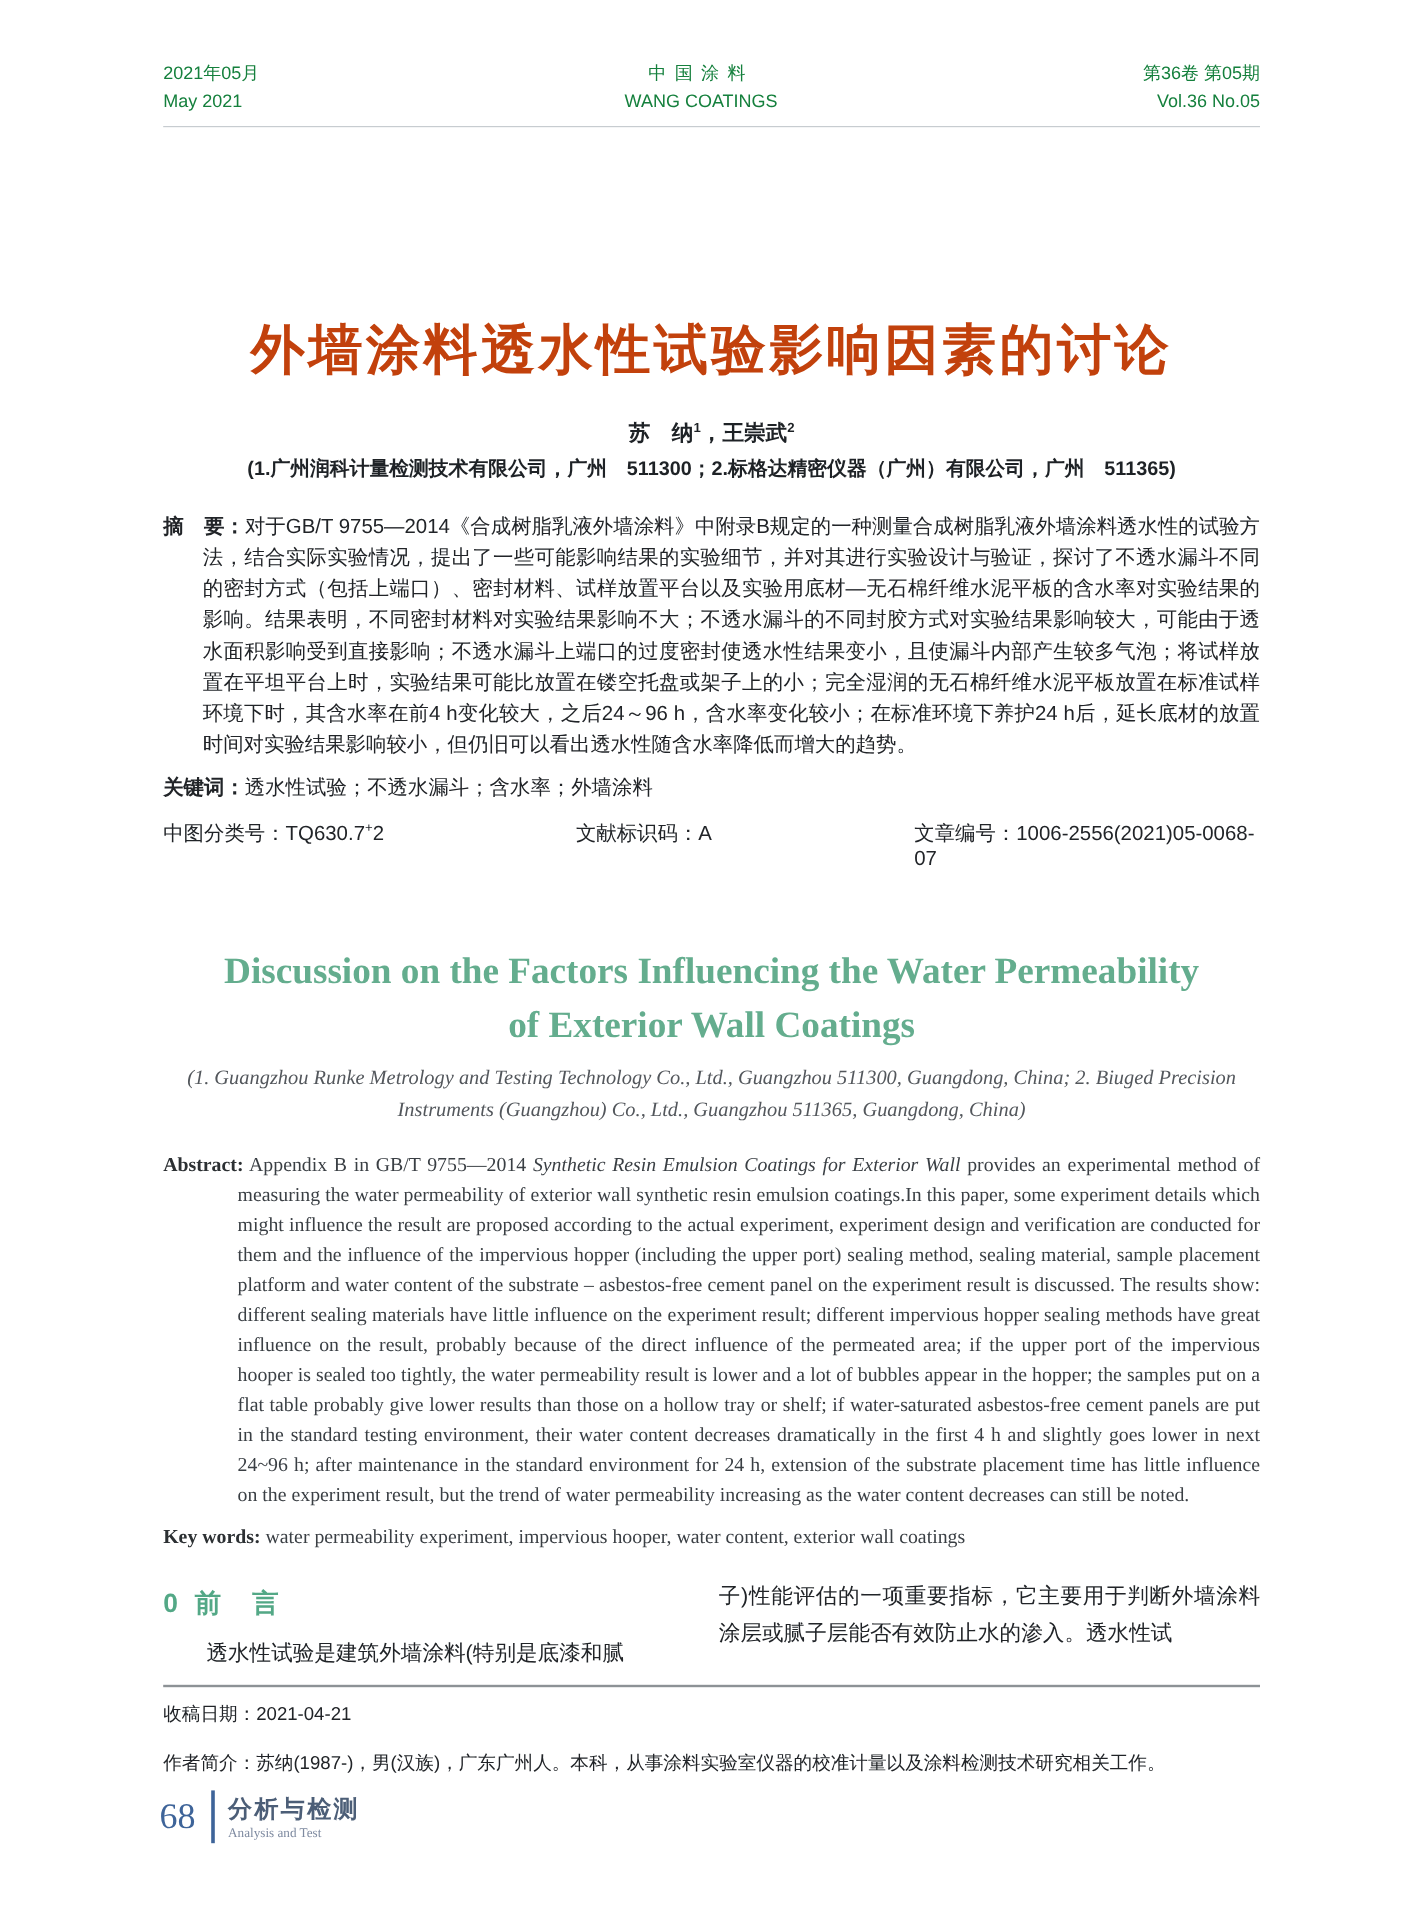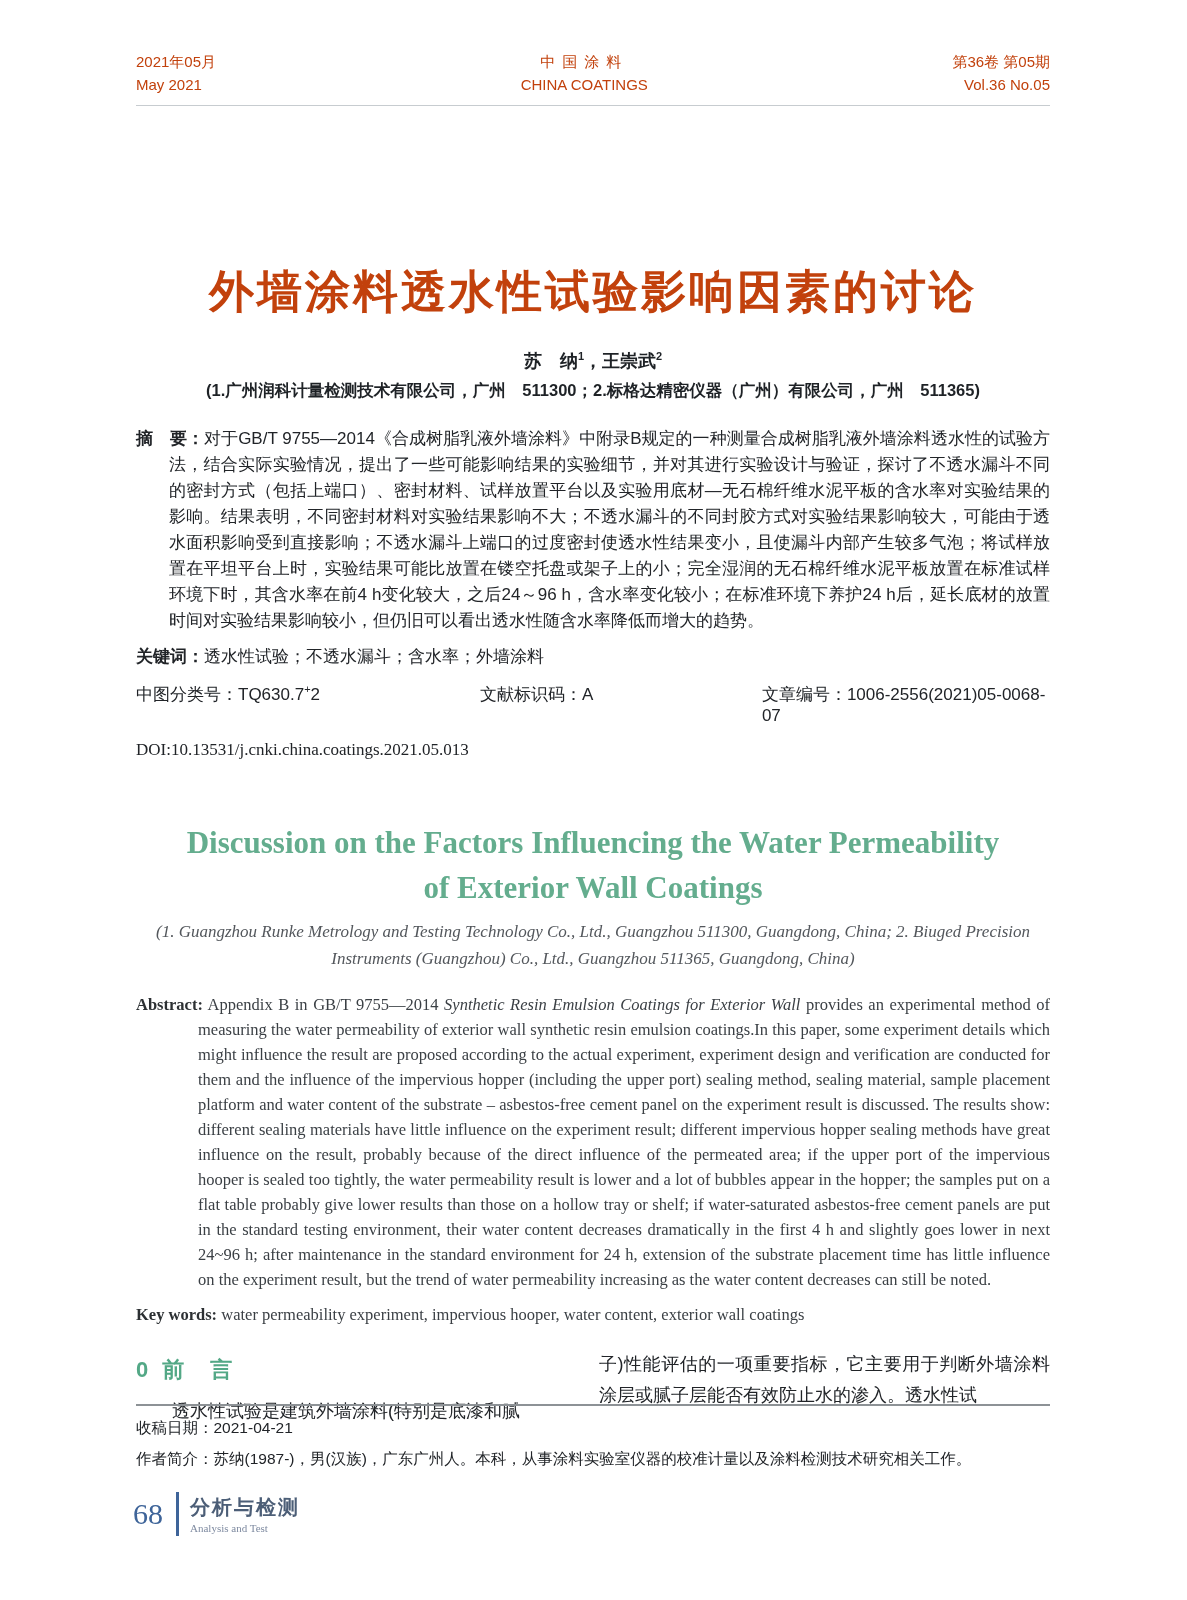--- a/index.html
+++ b/index.html
@@ -10,21 +10,21 @@
     margin:0 auto;
     background:#ffffff;
     overflow:hidden;
     font-family:"Liberation Sans", sans-serif;
     color:#25282c;
   }
   .content { padding:50px 137px 0 136px; }
 
   
   .jheader { display:flex; justify-content:space-between; align-items:flex-end;
-             color:#c2410c; font-size:15px; line-height:23px; }
+             color:#15803d; font-size:15px; line-height:23px; }
   .jheader .c { text-align:center; }
   .jheader .r { text-align:right; }
   .jcn { letter-spacing:7px; }
   .hrule { border:none; border-top:1px solid #c7ccd0; margin-top:9px; }
 
   
   .title-cn { margin-top:156px; text-align:center; color:#c2410c;
               font-size:45px; font-weight:bold; letter-spacing:3px;
               font-family:"Liberation Sans", sans-serif; }
   .authors-cn { margin-top:27px; text-align:center; font-size:18px; font-weight:bold; color:#1e2226; }
@@ -65,21 +65,21 @@
   .intro { margin-top:24px; display:grid; grid-template-columns:1fr 1fr; column-gap:26px;gap:12px; }
   .sec-h { color:#53a886; font-size:22px; font-weight:bold; letter-spacing:2px; margin-top:6px; }
   .sec-h .num { margin-right:14px; letter-spacing:0; }
   .intro p { font-size:18px; line-height:31px; text-align:justify; color:#212428; }
   .col-l p { margin-top:11px; text-indent:2em; }
 
   
   .footnote { position:absolute; left:136px; right:137px; top:1404px; }
   .frule { border:none; border-top:2px solid #8d9296; }
   .received { margin-top:12px; font-size:15.5px; color:#212428; }
-  .bio { margin-top:10px; font-size:15.5px; color:#212428; }
+  .bio { margin-top:20px; font-size:15.5px; color:#212428; }
 
   
   .pfooter { position:absolute; left:133px; top:1492px; display:flex; align-items:center; }
   .pnum { font-family:"Liberation Serif", serif; font-size:30px; color:#3e6499; }
   .vbar { width:3px; height:44px; background:#3e6499; margin:0 11px 0 13px; }
   .coltitle .cn { font-size:20px; font-weight:bold; color:#4c5e77; letter-spacing:2px; }
   .coltitle .en { font-family:"Liberation Serif", serif; font-size:11px; color:#7e8aa0; margin-top:1px; }
 </style>
 </head>
 <body>
@@ -87,21 +87,21 @@
 <div class="page">
   <div class="content">
 
     <header class="jheader">
       <div class="l">
         <div>2021年05月</div>
         <div>May 2021</div>
       </div>
       <div class="c">
         <div class="jcn">中国涂料</div>
-        <div>CHINA COATINGS</div>
+        <div>WANG COATINGS</div>
       </div>
       <div class="r">
         <div>第36卷 第05期</div>
         <div>Vol.36  No.05</div>
       </div>
     </header>
     <hr class="hrule">
 
     <h1 class="title-cn">外墙涂料透水性试验影响因素的讨论</h1>
 
@@ -112,21 +112,20 @@
     <div class="abstract-cn"><span class="lbl">摘　要：</span><span>对于GB/T 9755—2014《合成树脂乳液外墙涂料》中附录B规定的一种测量合成树脂乳液外墙涂料透水性的试验方法，结合实际实验情况，提出了一些可能影响结果的实验细节，并对其进行实验设计与验证，探讨了不透水漏斗不同的密封方式（包括上端口）、密封材料、试样放置平台以及实验用底材—无石棉纤维水泥平板的含水率对实验结果的影响。结果表明，不同密封材料对实验结果影响不大；不透水漏斗的不同封胶方式对实验结果影响较大，可能由于透水面积影响受到直接影响；不透水漏斗上端口的过度密封使透水性结果变小，且使漏斗内部产生较多气泡；将试样放置在平坦平台上时，实验结果可能比放置在镂空托盘或架子上的小；完全湿润的无石棉纤维水泥平板放置在标准试样环境下时，其含水率在前4 h变化较大，之后24～96 h，含水率变化较小；在标准环境下养护24 h后，延长底材的放置时间对实验结果影响较小，但仍旧可以看出透水性随含水率降低而增大的趋势。</span></div>
 
     <div class="keywords-cn"><span class="lbl">关键词：</span><span>透水性试验；不透水漏斗；含水率；外墙涂料</span></div>
 
     <div class="class-row">
       <div class="f1 clc"><span>中图分类号：</span><span>TQ630.7</span><sup>+</sup><span>2</span></div>
       <div class="f2"><span>文献标识码：</span><span>A</span></div>
       <div class="f3"><span>文章编号：</span><span>1006-2556(2021)05-0068-07</span></div>
     </div>
 
-    <div class="doi">DOI:10.13531/j.cnki.china.coatings.2021.05.013</div>
 
     <h2 class="title-en">
       <div>Discussion on the Factors Influencing the Water Permeability</div>
       <div>of Exterior Wall Coatings</div>
     </h2>
 
 
     <div class="affil-en">(1. Guangzhou Runke Metrology and Testing Technology Co., Ltd., Guangzhou 511300, Guangdong, China; 2. Biuged Precision Instruments (Guangzhou) Co., Ltd., Guangzhou 511365, Guangdong, China)</div>
 
     <div class="abstract-en"><span class="lbl">Abstract:</span><span> Appendix B in GB/T 9755—2014 </span><span class="it">Synthetic Resin Emulsion Coatings for Exterior Wall</span><span> provides an experimental method of measuring the water permeability of exterior wall synthetic resin emulsion coatings.In this paper, some experiment details which might influence the result are proposed according to the actual experiment, experiment design and verification are conducted for them and the influence of the impervious hopper (including the upper port) sealing method, sealing material, sample placement platform and water content of the substrate – asbestos-free cement panel on the experiment result is discussed. The results show: different sealing materials have little influence on the experiment result; different impervious hopper sealing methods have great influence on the result, probably because of the direct influence of the permeated area; if the upper port of the impervious hooper is sealed too tightly, the water permeability result is lower and a lot of bubbles appear in the hopper; the samples put on a flat table probably give lower results than those on a hollow tray or shelf; if water-saturated asbestos-free cement panels are put in the standard testing environment, their water content decreases dramatically in the first 4 h and slightly goes lower in next 24~96 h; after maintenance in the standard environment for 24 h, extension of the substrate placement time has little influence on the experiment result, but the trend of water permeability increasing as the water content decreases can still be noted.</span></div>

